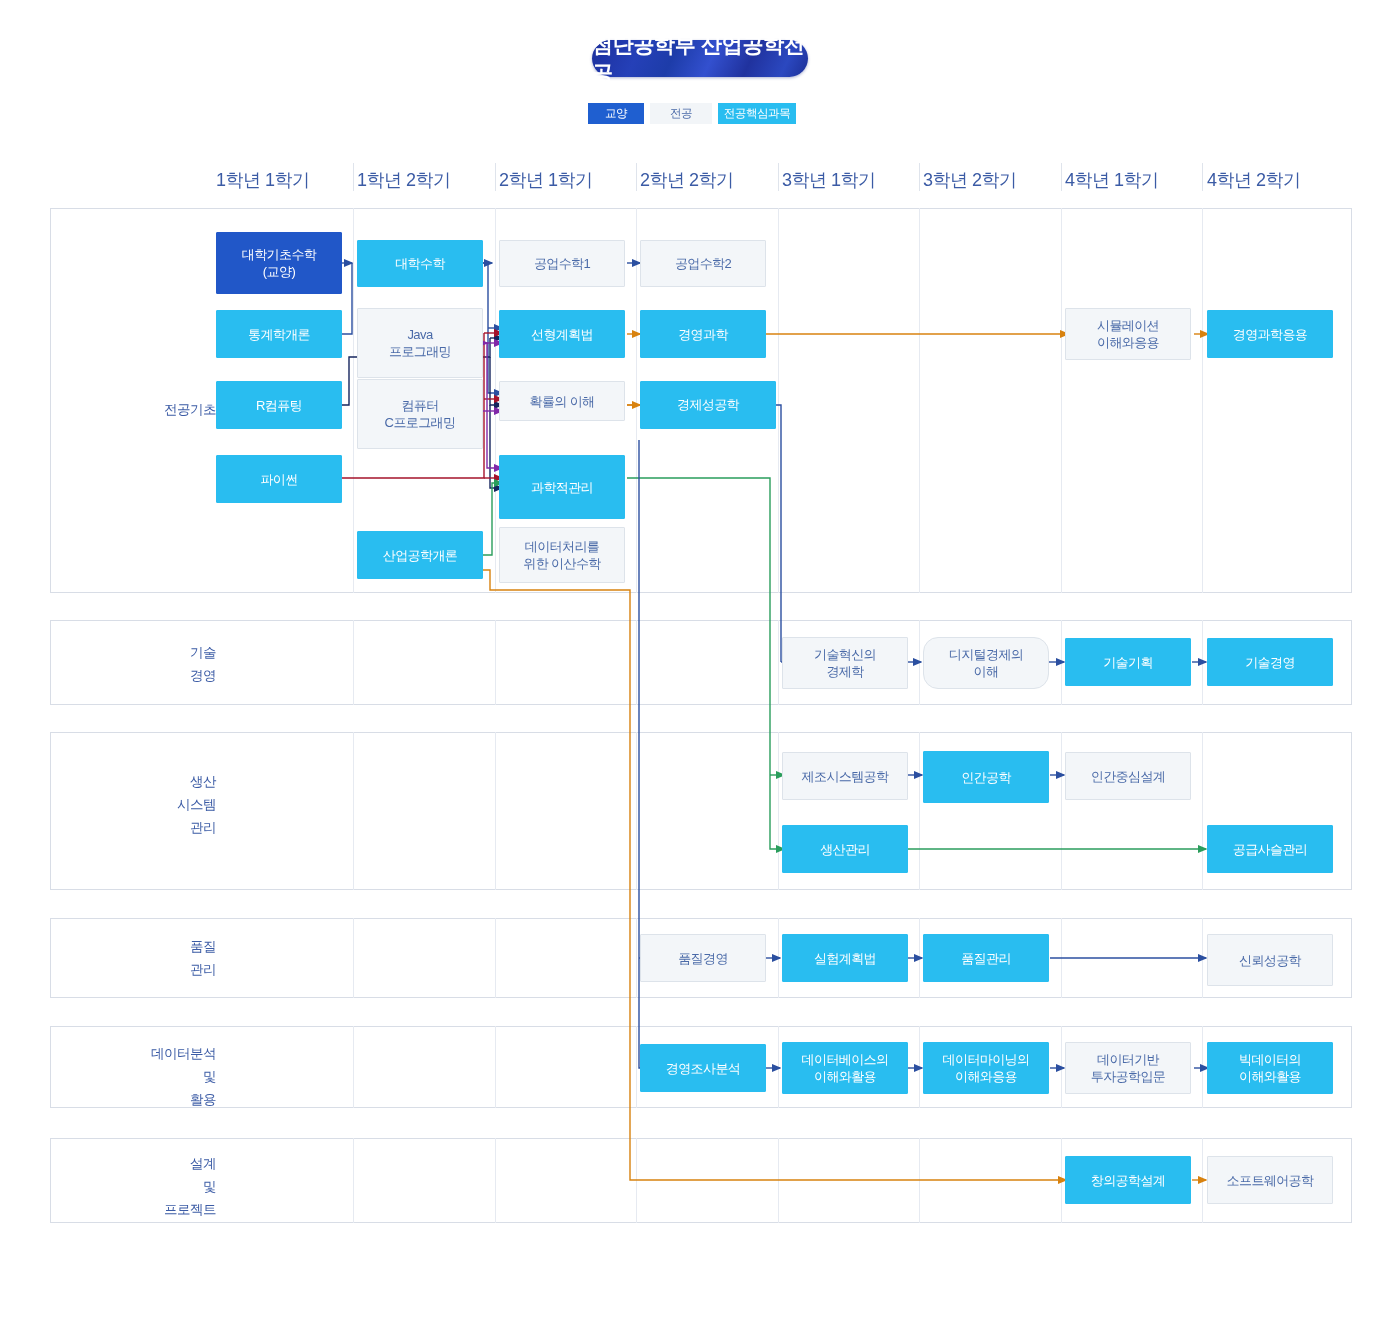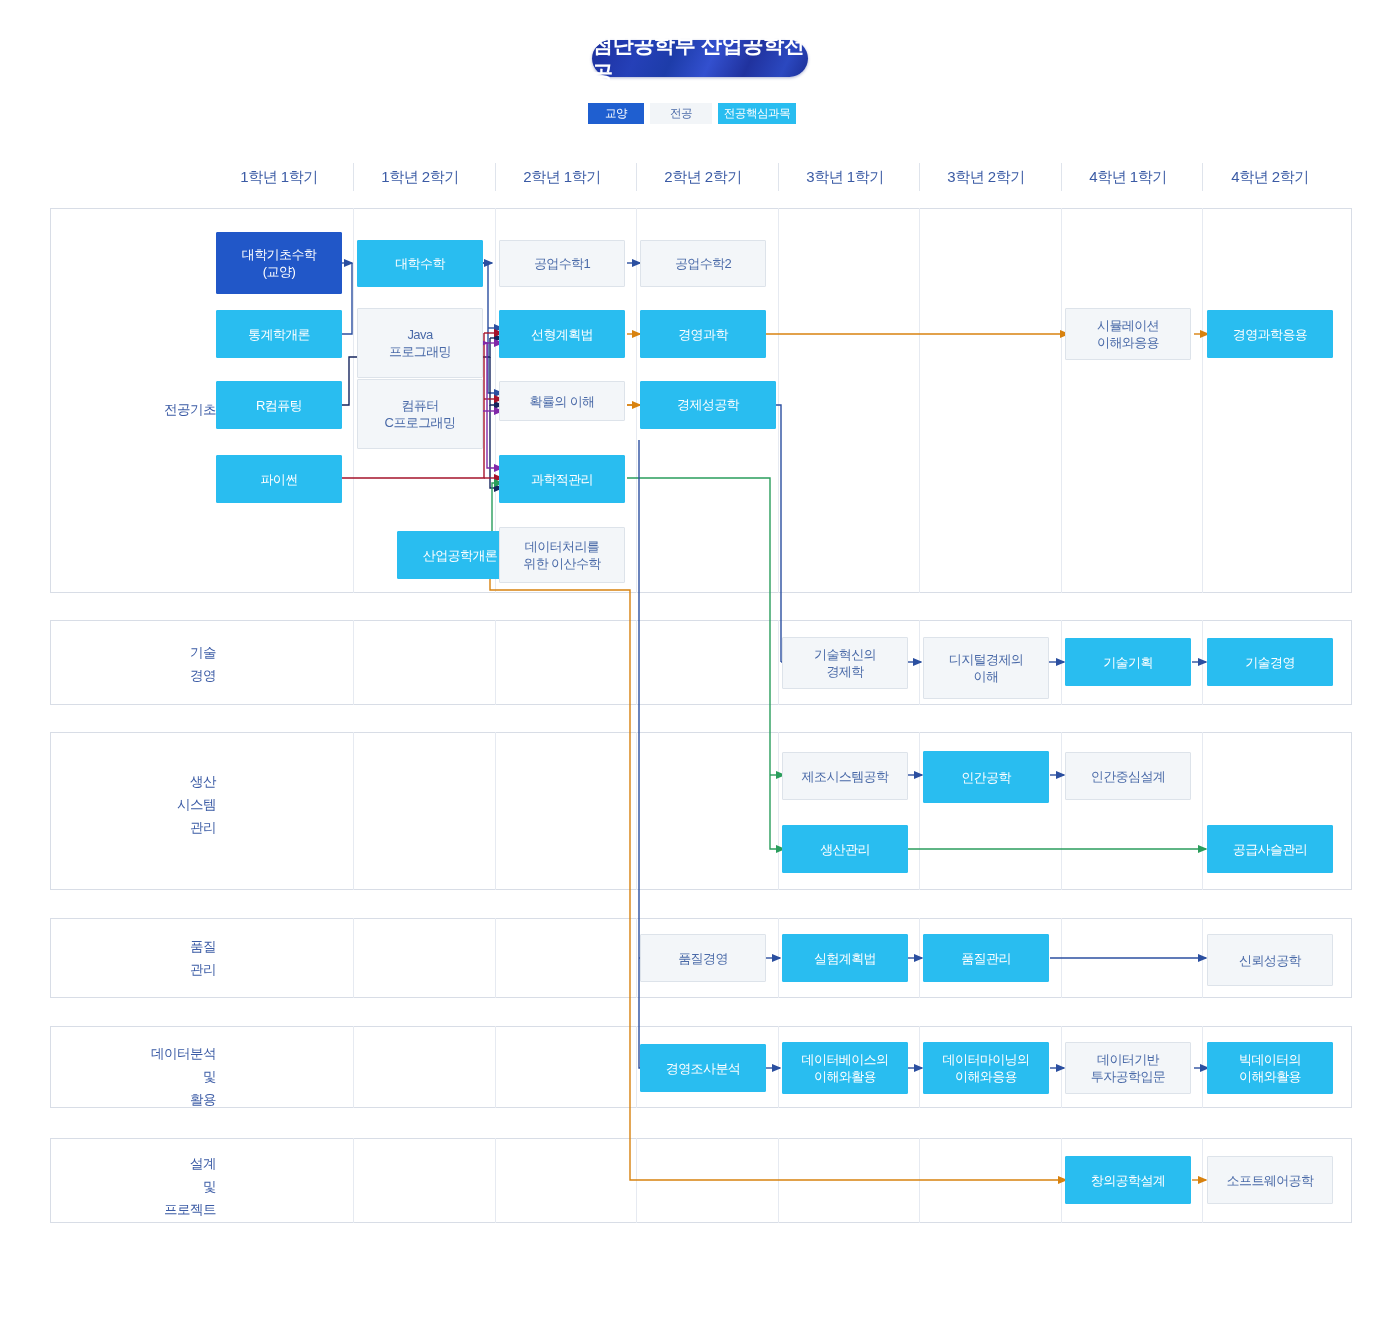--- a/index.html
+++ b/index.html
@@ -28,21 +28,21 @@
     font-size:11.5px;letter-spacing:-0.4px;
   }
   .lg-gyoyang{width:56px;background:#1f5fd0;color:#fff;}
   .lg-gap{width:6px;}
   .lg-jeongong{width:62px;background:#f2f5f8;color:#4a6aa8;}
   .lg-core{width:78px;background:#29bdf0;color:#ffffff;}
 
   
   .colhead{
     position:absolute;top:168px;height:20px;
-    font-size:15px;color:#3b5ba5;text-align:center;letter-spacing:-0.5px;
+    font-size:18px;color:#3b5ba5;letter-spacing:-0.5px;
   }
   .colsep{position:absolute;top:163px;width:1px;height:28px;background:#dfe4ec;}
 
   
   .frame{
     position:absolute;border:1px solid #d8dde6;background:#ffffff;box-sizing:border-box;
   }
   .vline{position:absolute;width:1px;background:#e6eaf1;}
   .seclabel{
     position:absolute;font-size:13.5px;color:#3b5ba5;text-align:right;
@@ -301,41 +301,41 @@
           <div>Java</div>
           <div>프로그래밍</div>
         </span>
       </div>
       <div class="box major" style="left: 357px; top: 379px; width: 126px; height: 70px;">
         <span>
           <div>컴퓨터</div>
           <div>C프로그래밍</div>
         </span>
       </div>
-      <div class="box core" style="left: 357px; top: 531px; width: 126px; height: 48px; margin-left: 40px;">
+      <div class="box core" style="left: 357px; top: 531px; width: 126px; height: 48px;">
         <span>
           <div>산업공학개론</div>
         </span>
       </div>
       <div class="box major" style="left: 499px; top: 240px; width: 126px; height: 47px;">
         <span>
           <div>공업수학1</div>
         </span>
       </div>
       <div class="box core" style="left: 499px; top: 310px; width: 126px; height: 48px;">
         <span>
           <div>선형계획법</div>
         </span>
       </div>
       <div class="box major" style="left: 499px; top: 381px; width: 126px; height: 40px;">
         <span>
           <div>확률의 이해</div>
         </span>
       </div>
-      <div class="box core" style="left: 499px; top: 455px; width: 126px; height: 48px;">
+      <div class="box core" style="left: 499px; top: 455px; width: 126px; height: 64px;">
         <span>
           <div>과학적관리</div>
         </span>
       </div>
       <div class="box major" style="left: 499px; top: 527px; width: 126px; height: 56px;">
         <span>
           <div>데이터처리를</div>
           <div>위한 이산수학</div>
         </span>
       </div>
@@ -364,21 +364,21 @@
         <span>
           <div>경영과학응용</div>
         </span>
       </div>
       <div class="box major" style="left: 782px; top: 637px; width: 126px; height: 52px;">
         <span>
           <div>기술혁신의</div>
           <div>경제학</div>
         </span>
       </div>
-      <div class="box major" style="left: 923px; top: 637px; width: 126px; height: 62px;">
+      <div class="box major" style="left: 923px; top: 637px; width: 126px; height: 52px; border-radius: 15px;">
         <span>
           <div>디지털경제의</div>
           <div>이해</div>
         </span>
       </div>
       <div class="box core" style="left: 1065px; top: 638px; width: 126px; height: 48px;">
         <span>
           <div>기술기획</div>
         </span>
       </div>

